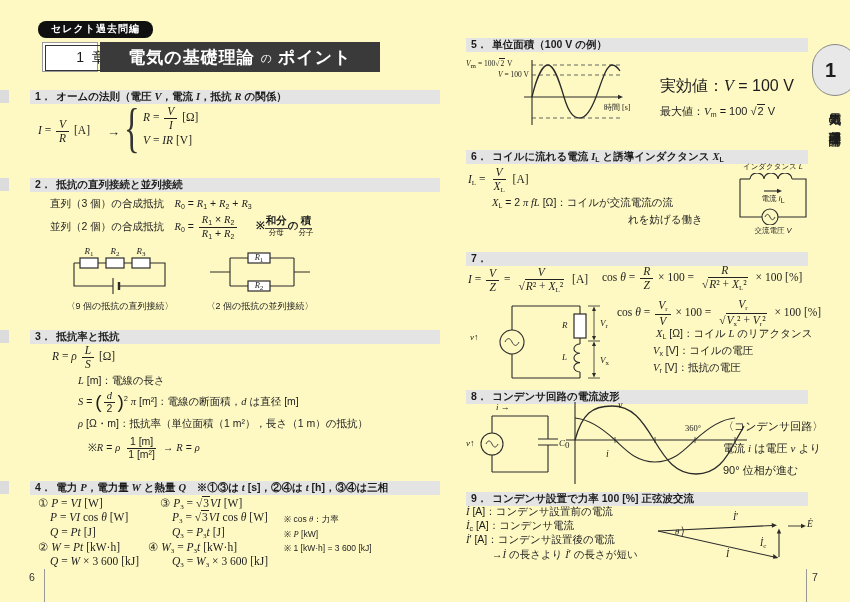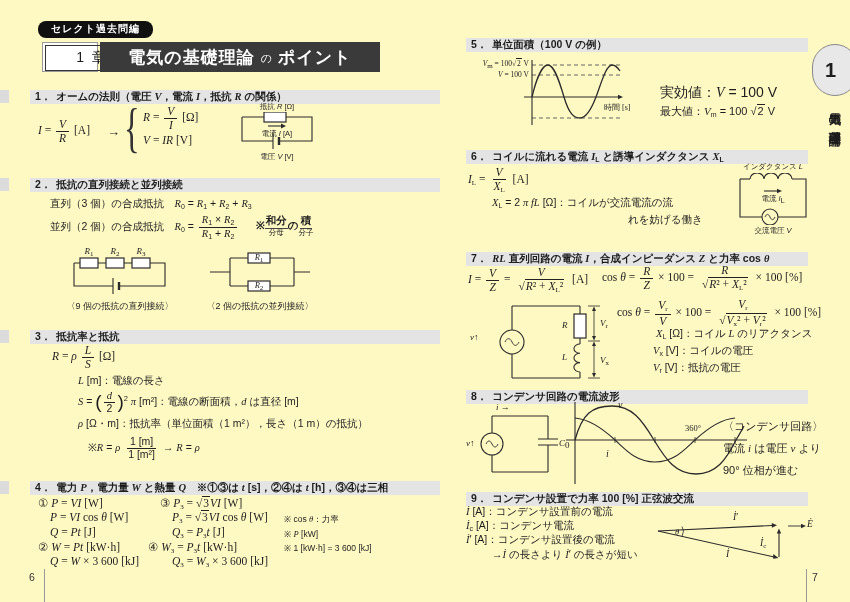--- a/index.html
+++ b/index.html
@@ -74,33 +74,20 @@
         <b><i>R</i></b>
       </span> [A]</div>
   <div class="abs fm" style="left:107px;top:124px;font-size:13px">→</div>
   <div class="abs brace" style="left:124px;top:100px">{</div>
   <div class="abs fm" style="left:143px;top:105px"><i>R</i> = <span class="fr">
         <b><i>V</i></b>
         <b><i>I</i></b>
       </span> [Ω]</div>
   <div class="abs fm" style="left:143px;top:134px"><i>V</i> = <i>IR</i> [V]</div>
 
-  <div class="abs" style="left:236px;top:102px;width:82px;height:60px">
-    <div class="abs clabel" style="left:0;top:0;width:82px">抵抗 <i>R</i> [Ω]</div>
-    <svg class="abs" style="left:0;top:10px" width="82" height="38" viewBox="0 0 82 38">
-      <path d="M6,5 H28 M50,5 H76 V29 H43 M37,29 H6 V5"></path>
-      <rect class="rbox" x="28" y="0" width="22" height="10"></rect>
-      <path d="M32,14 H45"></path>
-        <polygon class="ah" points="45,11.5 50,14 45,16.5"></polygon>
-      <path d="M37,21 V37"></path>
-        <path class="thick" d="M43,25 V33"></path>
-    </svg>
-    <div class="abs clabel" style="left:0;top:27px;width:82px">電流 <i>I</i> [A]</div>
-    <div class="abs clabel" style="left:0;top:50px;width:82px">電圧 <i>V</i> [V]</div>
-  </div>
 
   <div class="bar bar-l" style="top:178px">
     <span>2．</span>
     <span>抵抗の直列接続と並列接続</span>
   </div>
   <div class="abs jp" style="left:50px;top:197px">直列（3 個）の合成抵抗　<i>R</i><sub>0</sub> = <i>R</i><sub>1</sub> + <i>R</i><sub>2</sub> + <i>R</i><sub>3</sub></div>
   <div class="abs jp" style="left:50px;top:214px">並列（2 個）の合成抵抗　<i>R</i><sub>0</sub> = <span class="fr">
         <b><i>R</i><sub>1</sub> × <i>R</i><sub>2</sub></b>
         <b><i>R</i><sub>1</sub> + <i>R</i><sub>2</sub></b>
       </span></div>
@@ -187,25 +174,25 @@
   <div class="abs" style="left:466px;top:55px;width:190px;height:75px">
     <svg width="190" height="75" viewBox="0 0 190 75">
       <path class="dash" d="M66,10 H155"></path>
       <path class="dash" d="M66,20 H155"></path>
       <path class="dash" d="M66,63 H155"></path>
       <path d="M66,5 V70"></path>
       <path d="M58,42 H152"></path>
         <polygon class="ah" points="152,39.8 157,42 152,44.2"></polygon>
       <path d="M66,42 C70,25 76,10 82,10 C88,10 93,25 98,42 C103,59 108,63 114,63 C120,63 125,55 130,42 C135,29 140,10 146,10 C150,10 152,13 154,16" style="stroke-width:1.3"></path>
     </svg>
-    <div class="abs fm" style="left:0;top:4px;width:63px;text-align:right;font-size:7.5px"><i>V</i><sub>m</sub> = 100√<span class="ov">2</span> V</div>
+    <div class="abs fm" style="left:0;top:4px;width:63px;text-align:left;font-size:7.5px"><i>V</i><sub>m</sub> = 100√<span class="ov">2</span> V</div>
     <div class="abs fm" style="left:0;top:15px;width:63px;text-align:right;font-size:7.5px"><i>V</i> = 100 V</div>
     <div class="abs fm" style="left:138px;top:47px;font-size:8px">時間 [s]</div>
   </div>
-  <div class="abs jp" style="left:660px;top:84px;font-size:14px">実効値：<i>V</i> = 100 V</div>
+  <div class="abs jp" style="left:660px;top:76px;font-size:16px">実効値：<i>V</i> = 100 V</div>
   <div class="abs jp" style="left:660px;top:105px;font-size:11px">最大値：<i>V</i><sub>m</sub> = 100 √<span class="ov">2</span> V</div>
 
   <div class="bar bar-r" style="top:150px">
     <span>6．</span>
     <span>コイルに流れる電流 <i>I</i><sub>L</sub> と誘導インダクタンス <i>X</i><sub>L</sub></span>
   </div>
   <div class="abs fm" style="left:468px;top:166px"><i>I</i><sub>L</sub> = <span class="fr">
         <b><i>V</i></b>
         <b><i>X</i><sub>L</sub></b>
       </span> [A]</div>
@@ -221,21 +208,20 @@
       <path d="M29,44 c1.5,-3.5 3.5,-3.5 5,0 c1.5,3.5 3.5,3.5 5,0" style="stroke-width:0.9"></path>
       <path d="M28,18 H41"></path>
         <polygon class="ah" points="41,15.8 46,18 41,20.2"></polygon>
     </svg>
     <div class="abs clabel" style="left:0;top:32px;width:74px">電流 <i>I</i><sub>L</sub></div>
     <div class="abs clabel" style="left:0;top:64px;width:74px">交流電圧 <i>V</i></div>
   </div>
 
   <div class="bar bar-r" style="top:252px">
     <span>7．</span>
-    <span><i>RL</i> 直列回路の電流 <i>I</i>，合成インピーダンス <i>Z</i> と力率 cos <i>θ</i></span>
   </div>
   <div class="abs fm" style="left:468px;top:266px"><i>I</i> = <span class="fr">
         <b><i>V</i></b>
         <b><i>Z</i></b>
       </span> = <span class="fr">
         <b><i>V</i></b>
         <b>√<span class="ov"><i>R</i>² + <i>X</i><sub>L</sub>²</span></b>
       </span> [A]</div>
   <div class="abs fm" style="left:602px;top:264px">cos <i>θ</i> = <span class="fr">
         <b><i>R</i></b>

